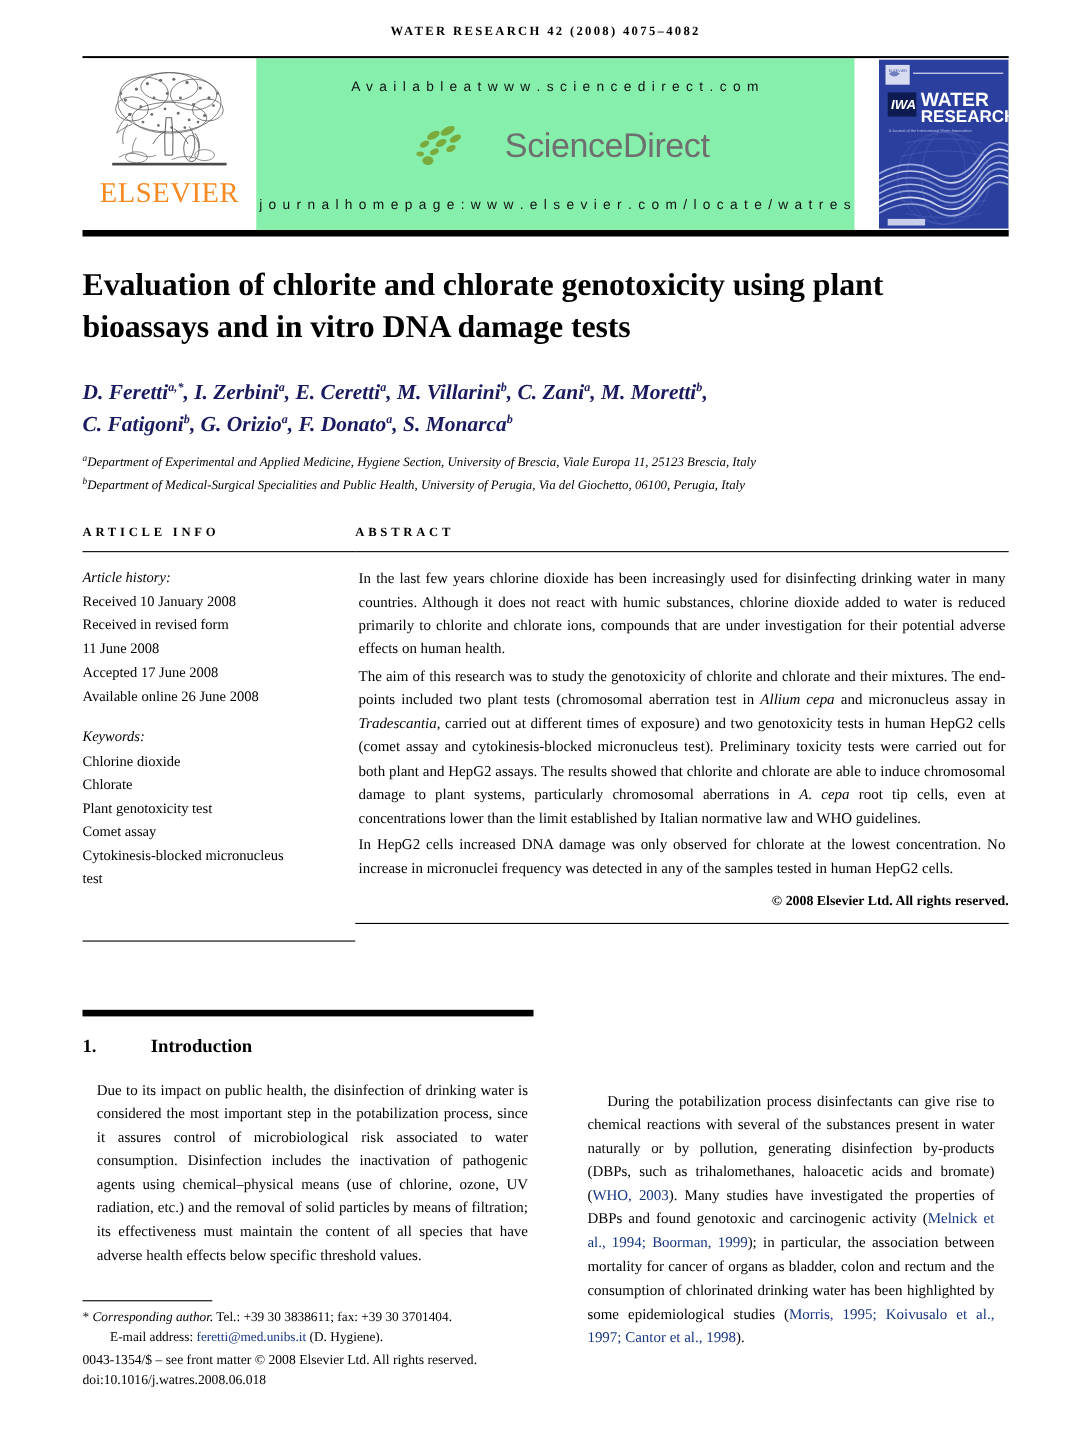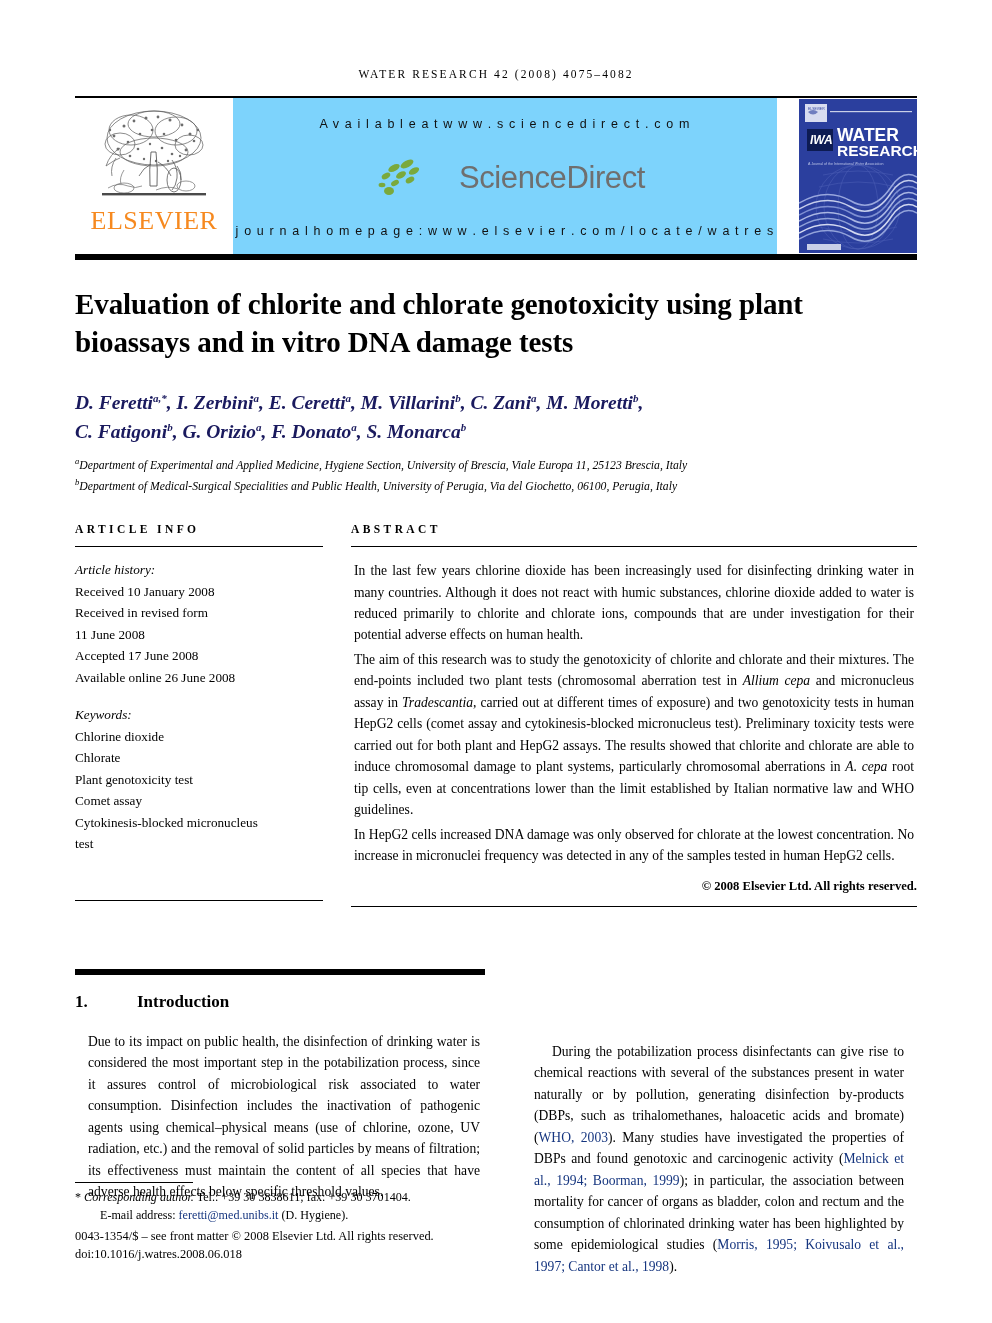--- a/index.html
+++ b/index.html
@@ -19,24 +19,24 @@
     width: 992px;
     height: 1323px;
     position: relative;
     box-sizing: border-box;
   }
 
   
   .running-head {
     text-align: center;
     font-family: "Liberation Serif", "DejaVu Serif", serif;
-    font-weight: normal;
+    font-weight: bold;
     font-size: 11.5px;
     letter-spacing: 2.1px;
-    padding-top: 68px;
+    padding-top: 23px;
     text-transform: uppercase;
   }
 
   
   .masthead {
     margin: 16px 75px 0 75px;
     border-top: 2px solid #000;
     border-bottom: 6px solid #000;
     height: 156px;
     display: flex;
@@ -58,21 +58,21 @@
   .elsevier-word {
     color: #F6891F;
     font-family: "Liberation Serif", "DejaVu Serif", serif;
     font-size: 26px;
     letter-spacing: 0.5px;
     line-height: 1;
     margin-top: -2px;
   }
   .sd-banner {
     flex: 1 1 auto;
-    background: #7dd3fc;
+    background: #86efac;
     display: flex;
     flex-direction: column;
     align-items: center;
     justify-content: space-between;
     padding: 19px 0 16px 0;
     box-sizing: border-box;
   }
   .sd-available {
     font-family: "Liberation Sans", sans-serif;
     font-size: 12.5px;
@@ -135,21 +135,20 @@
     font-size: 11.7px;
     line-height: 1.55;
     margin-top: 9px;
   }
   .affil sup { font-size: 8.5px; }
 
   
   .cols {
     margin: 27px 75px 0 75px;
     display: flex;
-    gap: 28px;
     justify-content: space-between;
   }
   .col-left { width: 248px; flex: 0 0 248px; }
   .col-right { flex: 1 1 auto; }
   .sec-label {
     font-family: "Liberation Serif", "DejaVu Serif", serif;
     font-weight: bold;
     font-size: 11.5px;
     letter-spacing: 3.4px;
     text-transform: uppercase;

